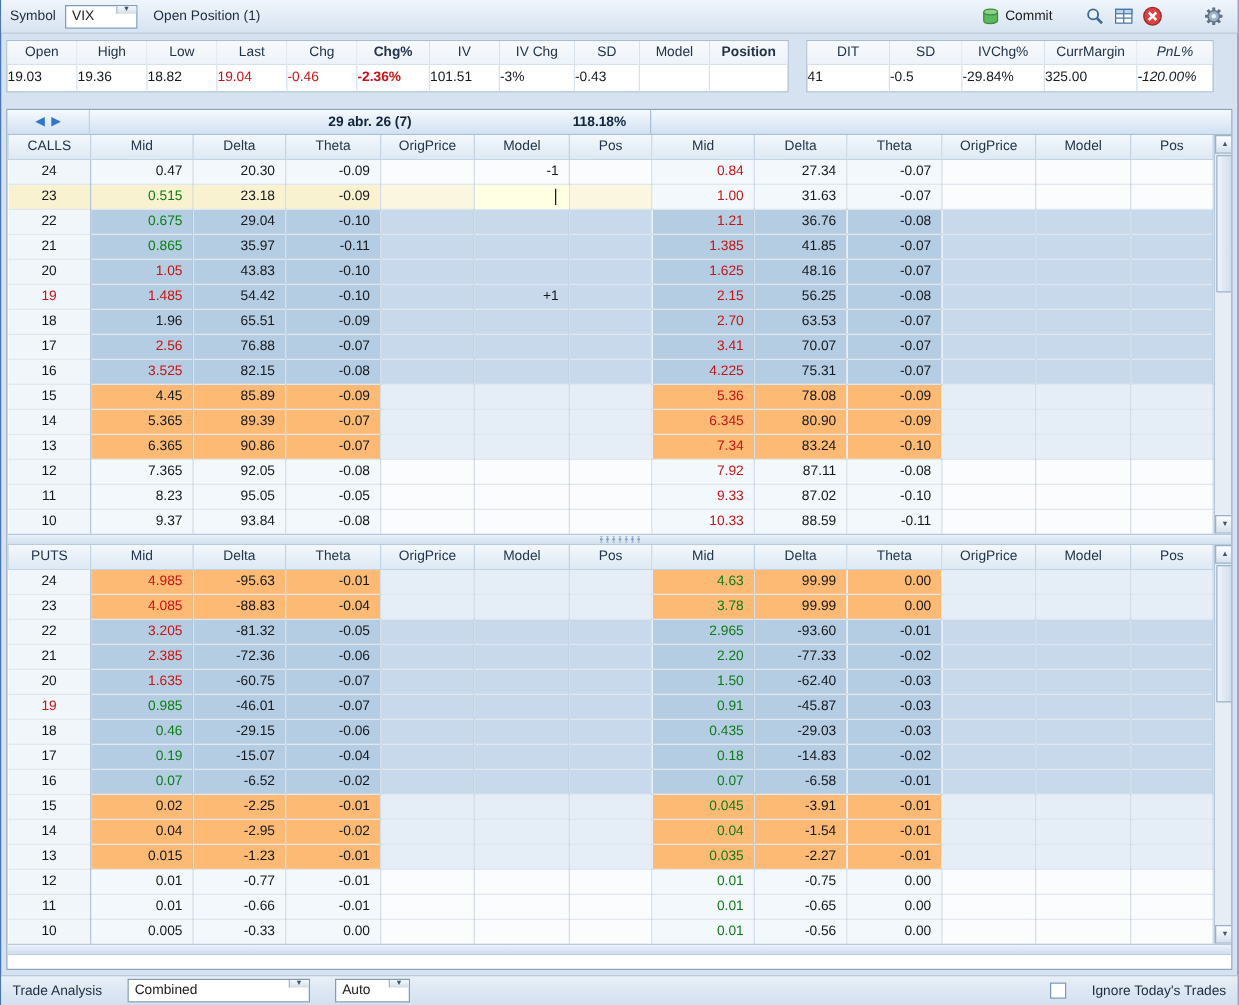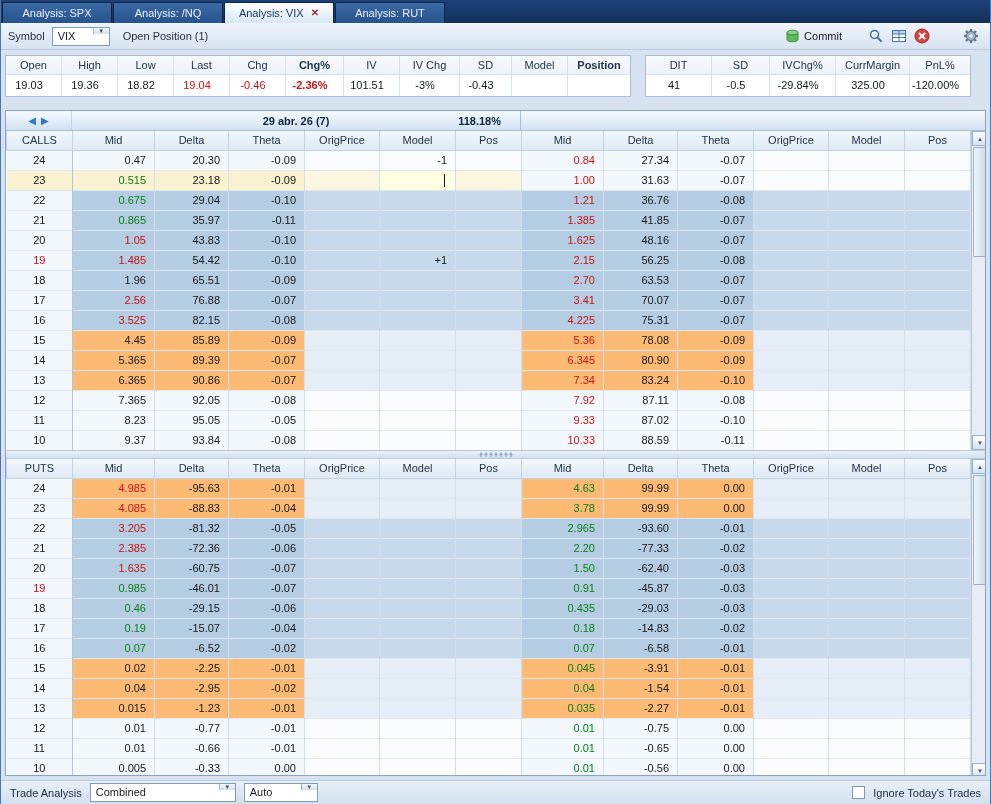--- a/index.html
+++ b/index.html
@@ -30,21 +30,21 @@
   .tool-btn{display:flex;align-items:center;gap:4px;padding:2px 5px;border-radius:2px;cursor:default}
   .icon16{display:block}
 
   
   .summary-wrap{flex:0 0 49px;display:flex;gap:14px;margin:5px 4px 6px 4px;align-items:flex-start}
   .sum-table{display:flex;background:#fff;border:1px solid #a9bcd1}
   .sum-col{border-right:1px solid #d6e1ec}
   .sum-col:last-child{border-right:none}
   .sum-h{height:19px;line-height:18px;text-align:center;border-bottom:1px solid #d6e1ec;color:#23344a;
          background:linear-gradient(#f7fafd,#edf3fa);overflow:hidden;white-space:nowrap}
-  .sum-v{height:21px;line-height:21px;text-align:center;padding-right:9px;white-space:nowrap;overflow:hidden}
+  .sum-v{height:21px;line-height:21px;text-align:left;padding-right:9px;white-space:nowrap;overflow:hidden}
 
   
   .chain{flex:1;margin:0 4px;background:#fff;border:1px solid #8aa5c3;display:flex;flex-direction:column;overflow:hidden}
   .exp-header{flex:0 0 20px;display:flex;background:linear-gradient(#f5fafe,#d1e1f1);border-bottom:1px solid #a9bfd7}
   .exp-nav{width:66px;display:flex;align-items:center;justify-content:center;gap:5px;border-right:1px solid #c2d3e4}
   .nav-arrow{color:#2f77cc;font-size:10px;line-height:10px;cursor:pointer}
   .exp-groups{display:flex}
   .exp-group{width:449px;position:relative;display:flex;align-items:center;border-right:1px solid #a9bfd7}
   .exp-title{flex:1;text-align:center;font-weight:bold;color:#11253c}
   .exp-pct{position:absolute;right:19px;font-weight:bold;color:#11253c}
@@ -74,43 +74,28 @@
   .sb-track{flex:1}
 
   .splitter{flex:0 0 9px;background:linear-gradient(#eaf1f8,#d2e0ef);border-top:1px solid #b9cadd;
             border-bottom:1px solid #b9cadd;display:flex;align-items:center;justify-content:center}
   .dots{width:34px;height:5px;
         background-image:radial-gradient(circle,#7f9cbc 1.1px,rgba(0,0,0,0) 1.2px);
         background-size:5px 3px;background-position:center}
 
   
   .bottombar{flex:0 0 24px;background:linear-gradient(#e8eff7,#d2e0ef);border-top:1px solid #b9cadd;
-             display:flex;align-items:center;gap:8px;padding:0 9px;margin-top:4px}
+             display:flex;align-items:center;gap:20px;padding:0 9px;margin-top:4px}
   .checkbox{width:13px;height:13px;background:#fff;border:1px solid #7f97b1;display:inline-block}
 </style>
 </head>
 <body>
 
 <div class="window">
 
-  <div class="tabbar">
-      <div class="tab">
-        <span class="tab-label">Analysis: SPX</span>
-      </div>
-      <div class="tab">
-        <span class="tab-label">Analysis: /NQ</span>
-      </div>
-      <div class="tab active">
-        <span class="tab-label">Analysis: VIX</span>
-        <span class="tab-close">✕</span>
-      </div>
-      <div class="tab">
-        <span class="tab-label">Analysis: RUT</span>
-      </div>
-    </div>
 
   <div class="toolbar">
     <span class="label">Symbol</span>
     <div class="combo" style="width:58px">
       <span class="val">VIX</span>
       <span class="arrowbox">
           <span>▼</span>
         </span>
     </div>
     <span class="label" style="margin-left:6px">Open Position (1)</span>
@@ -205,21 +190,21 @@
           <div class="sum-v t-k">-0.5</div>
         </div>
         <div class="sum-col" style="width: 66px;">
           <div class="sum-h">IVChg%</div>
           <div class="sum-v t-k">-29.84%</div>
         </div>
         <div class="sum-col" style="width: 74px;">
           <div class="sum-h">CurrMargin</div>
           <div class="sum-v t-k">325.00</div>
         </div>
-        <div class="sum-col" style="width: 60px;">
+        <div class="sum-col" style="width: 60px; font-style: italic;">
           <div class="sum-h">PnL%</div>
           <div class="sum-v t-k">-120.00%</div>
         </div>
       </div>
   </div>
 
   <div class="chain">
     <div class="exp-header">
       <div class="exp-nav">
         <span class="nav-arrow">◀</span>
@@ -794,21 +779,21 @@
   </div>
 
   <div class="bottombar">
     <span class="label">Trade Analysis</span>
     <div class="combo" style="width:146px">
       <span class="val">Combined</span>
       <span class="arrowbox">
           <span>▼</span>
         </span>
     </div>
-    <div class="combo" style="width:74px">
+    <div class="combo" style="width:60px">
       <span class="val">Auto</span>
       <span class="arrowbox">
           <span>▼</span>
         </span>
     </div>
     <div class="spacer"></div>
     <span class="checkbox"></span>
     <span class="label">Ignore Today's Trades</span>
   </div>
 

